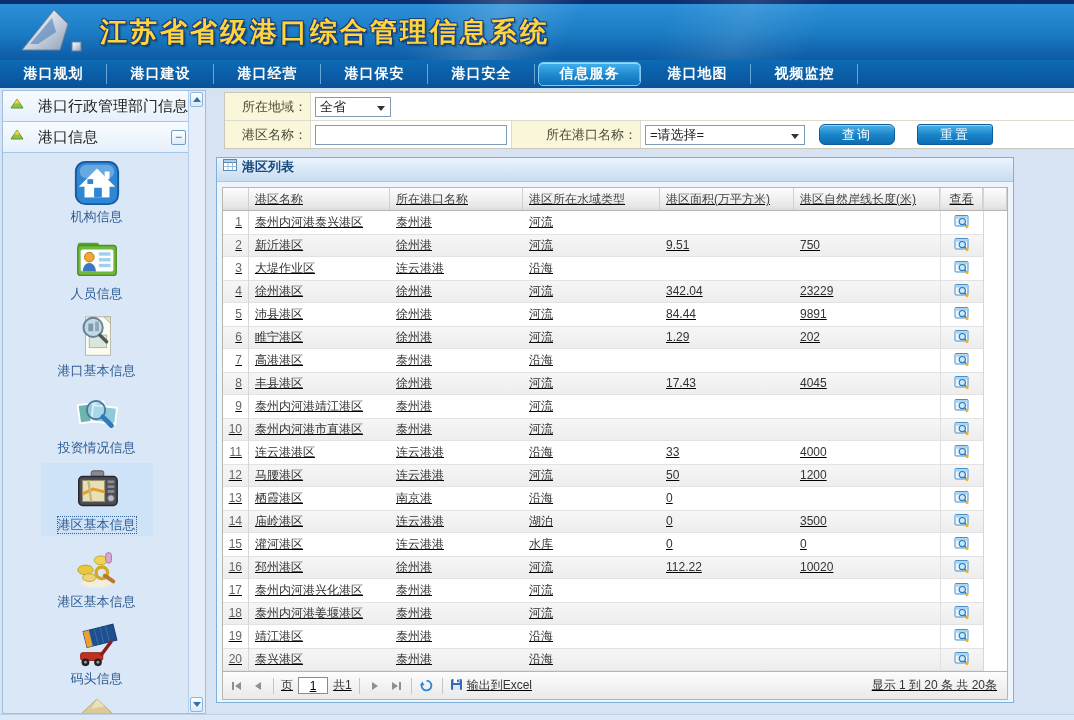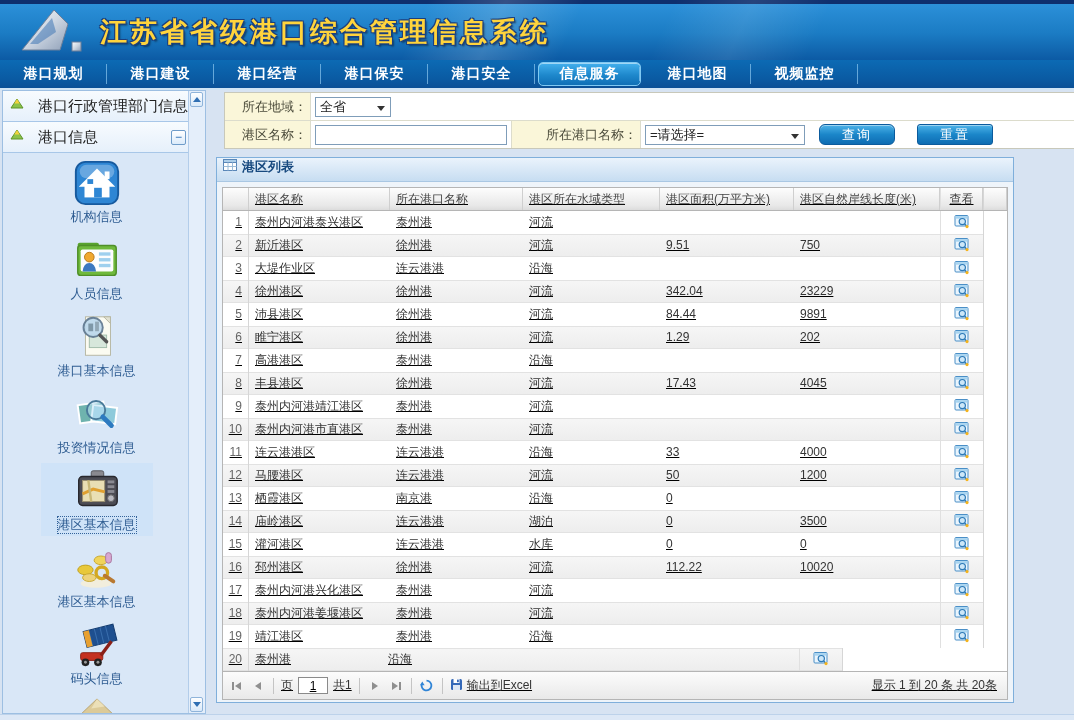--- a/index.html
+++ b/index.html
@@ -742,20 +742,21 @@
                       <circle cx="8.3" cy="8.6" r="3.1" fill="#cde7f8" stroke="#2d7ab8" stroke-width="1.2"></circle>
                       <line x1="10.5" y1="10.8" x2="12.4" y2="12.7" stroke="#2d7ab8" stroke-width="1.4"></line>
                       <circle cx="13" cy="13.6" r="1.6" fill="#f5b31b"></circle>
                     </svg></span>
                 </button>
               </div>
               <div class="cell c-fill"></div>
             </div>
             <div class="grow-r even">
               <div class="cell c-no">20</div>
+              <div class="cell c-name">泰兴港区</div>
               <div class="cell c-port">泰州港</div>
               <div class="cell c-water">沿海</div>
               <div class="cell c-area"></div>
               <div class="cell c-len"></div>
               <div class="cell c-view">
                 <button class="viewbtn">
                   <span><svg width="16" height="16" viewBox="0 0 16 16">
                       <rect x="1" y="2.5" width="13" height="10.5" rx="1" fill="#eaf5fd" stroke="#4a8fc7"></rect>
                       <rect x="1.6" y="3.1" width="11.8" height="2.6" fill="#a8d4f0"></rect>
                       <circle cx="8.3" cy="8.6" r="3.1" fill="#cde7f8" stroke="#2d7ab8" stroke-width="1.2"></circle>

